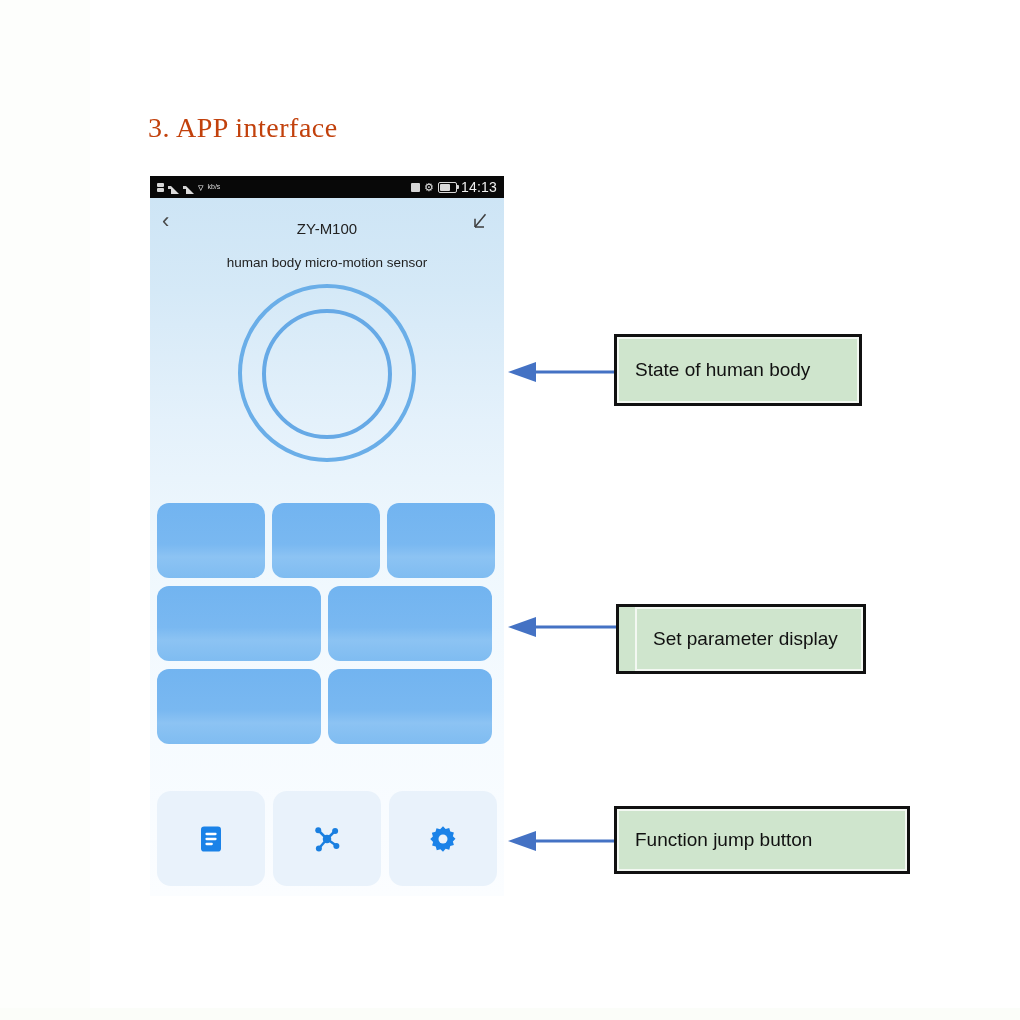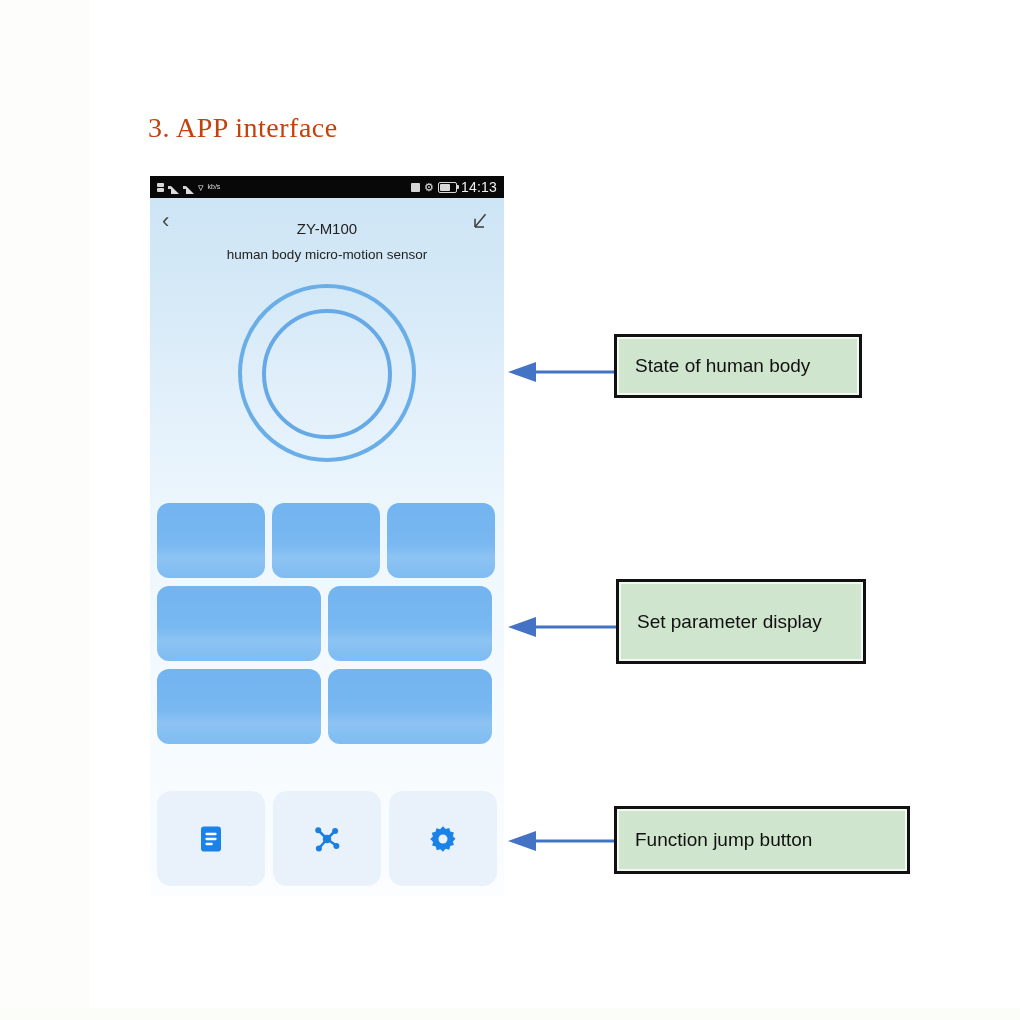--- a/index.html
+++ b/index.html
@@ -157,21 +157,21 @@
   #device-title {
     text-align: center;
     font-size: 15px;
     color: #222;
     margin-top: 16px;
   }
   #device-subtitle {
     text-align: center;
     font-size: 13.5px;
     color: #222;
-    margin-top: 10px;
+    margin-top: 18px;
   }
 
   
   #state-area {
     position: relative;
     height: 250px;
   }
   #state-circle-outer {
     position: absolute;
     left: 50%;
@@ -251,22 +251,22 @@
     box-sizing: border-box;
     display: flex;
     align-items: center;
     padding-left: 16px;
   }
   .callout-label {
     font-size: 19px;
     color: #111;
     white-space: nowrap;
   }
-  #callout-state { left: 614px; top: 334px; width: 248px; height: 64px; }
-  #callout-param { left: 616px; top: 579px; width: 250px; height: 85px; }
+  #callout-state { left: 614px; top: 334px; width: 248px; height: 72px; }
+  #callout-param { left: 616px; top: 604px; width: 250px; height: 70px; padding-left: 16px; }
   #callout-func  { left: 614px; top: 806px; width: 296px; height: 68px; }
 
   .arrow {
     position: absolute;
     height: 20px;
   }
   #arrow-state { left: 508px; top: 362px; width: 108px; }
   #arrow-param { left: 508px; top: 617px; width: 110px; }
   #arrow-func  { left: 508px; top: 831px; width: 108px; }
 </style>

